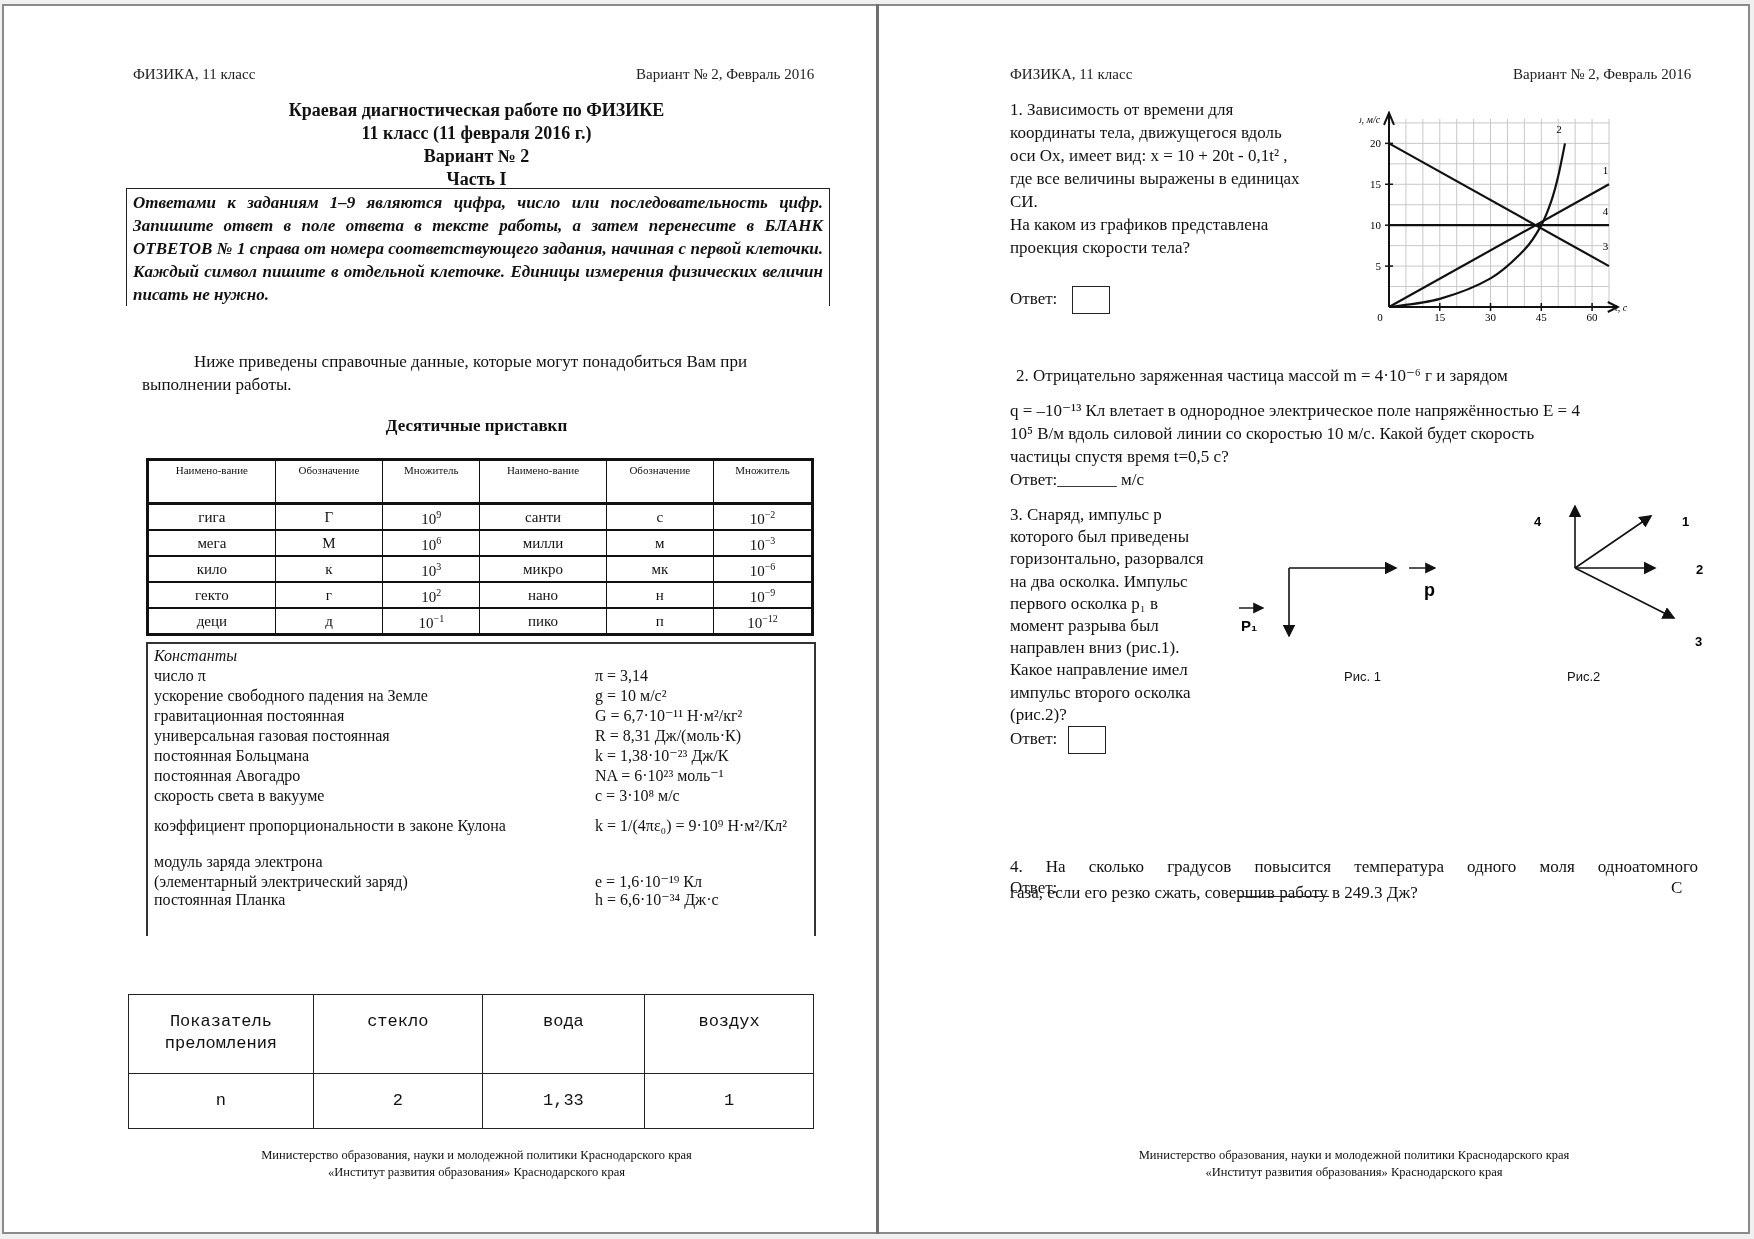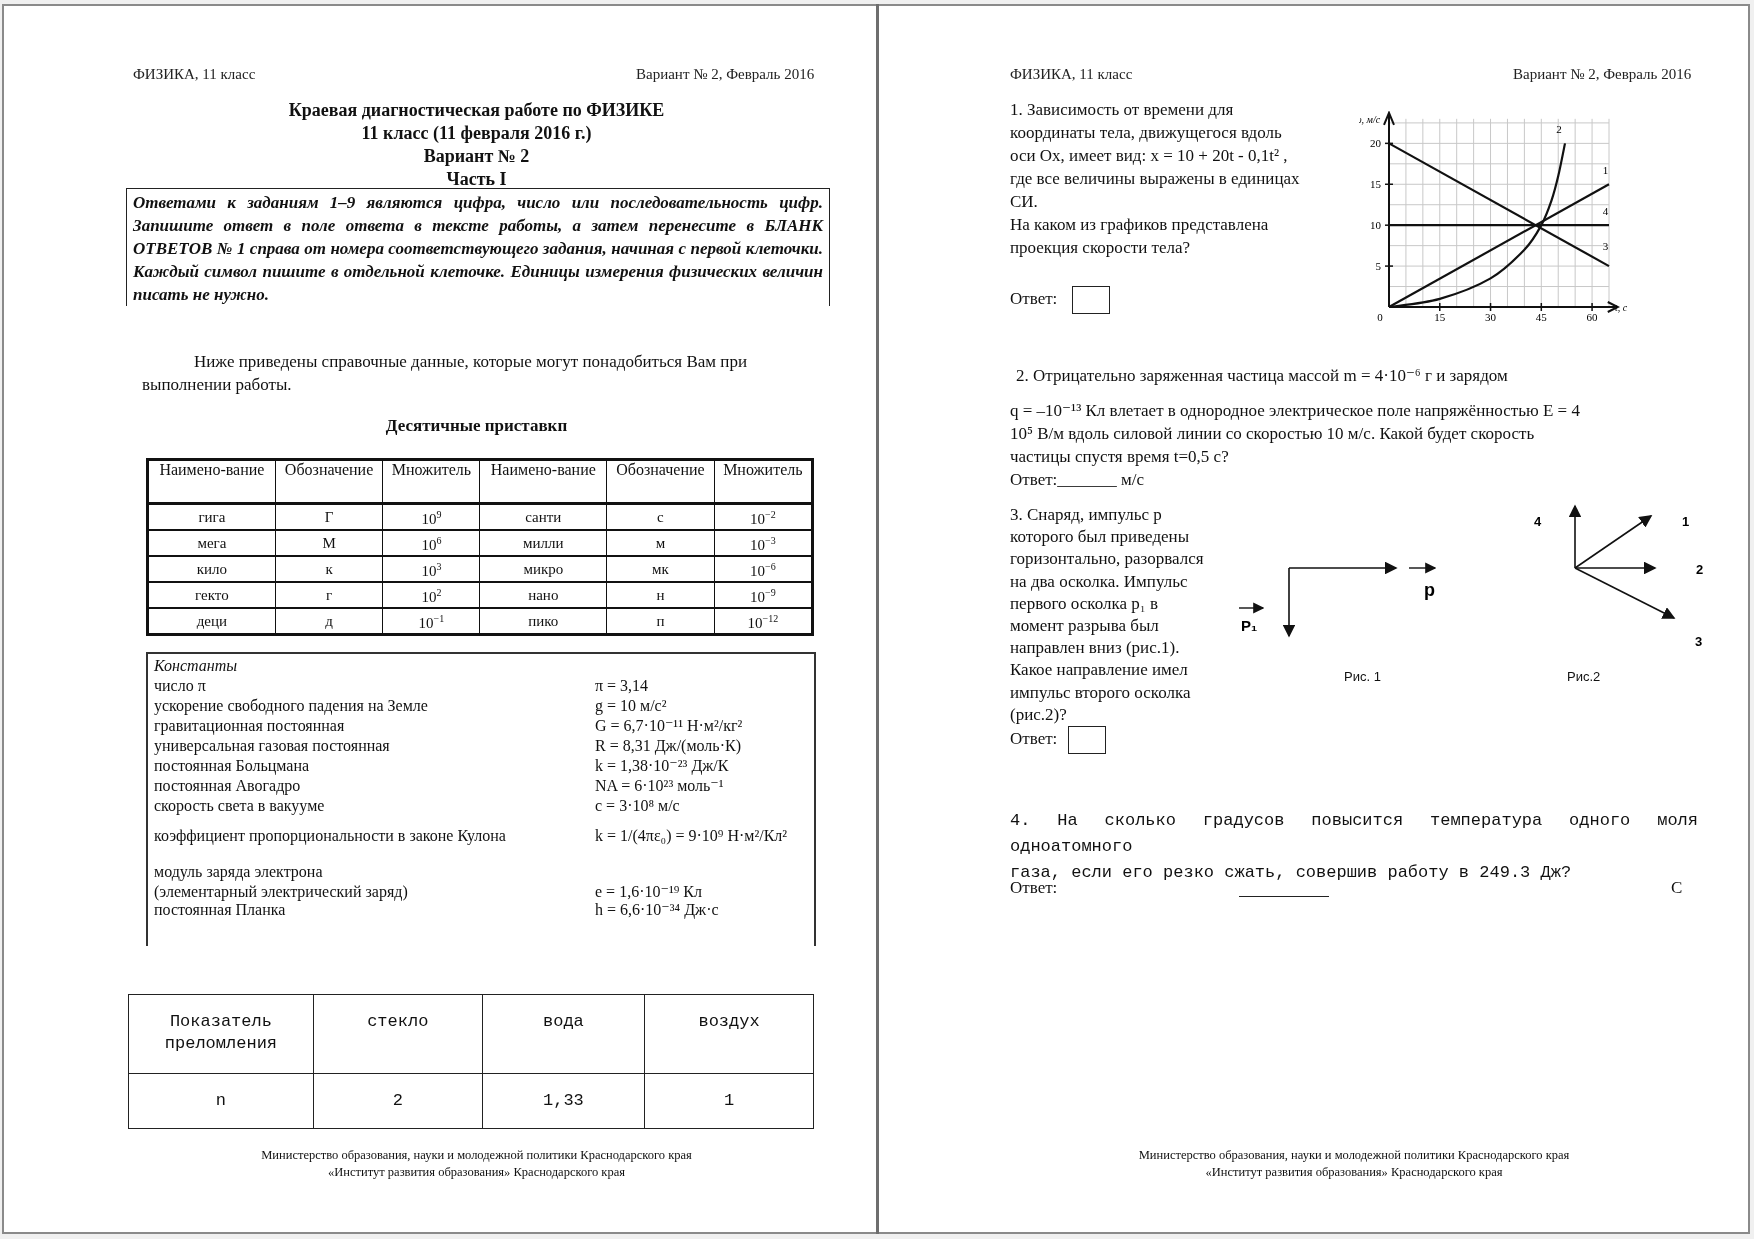--- a/index.html
+++ b/index.html
@@ -11,25 +11,25 @@
   .page-right { left:879px; width:870px; }
   .abs { position:absolute; }
   .hdr { font-size:15px; color:#222; }
   .title { left:120px; width:705px; text-align:center; font-weight:bold; font-size:18px; line-height:23px; }
   .instr { left:122px; top:182px; width:690px; border:1.5px solid #222; border-left:1.5px solid #222; border-bottom:none; padding:2px 6px 0 6px; font-style:italic; font-weight:bold; font-size:17px; line-height:23px; text-align:justify; }
   .para { font-size:17px; line-height:23px; }
   table { border-collapse:collapse; }
   .prefix-table { left:142px; top:452px; width:668px; font-size:15px; }
   .prefix-table td, .prefix-table th { border:1px solid #111; text-align:center; font-weight:normal; padding:0 2px; }
   .prefix-table { border:3px solid #111; }
-  .prefix-table th { font-size:16px; line-height:18px; vertical-align:top; height:41px; }
+  .prefix-table th { font-size:11px; line-height:18px; vertical-align:top; height:41px; }
   .prefix-table tr.hr th { border-bottom:3px solid #111; }
   .prefix-table td { height:23px; line-height:20px; }
   .prefix-table tr.row td { border-top:2px solid #111; }
-  .const-box { left:142px; top:636px; width:666px; height:292px; border-left:2px solid #333; border-right:2px solid #333; border-top:2px solid #333;margin-top:10px; }
+  .const-box { left:142px; top:636px; width:666px; height:292px; border-left:2px solid #333; border-right:2px solid #333; border-top:2px solid #333; }
   .const-row { position:absolute; left:6px; font-size:16px; line-height:20px; white-space:nowrap; }
   .const-val { position:absolute; left:447px; font-size:16px; line-height:20px; white-space:nowrap; font-style:normal; }
   .refr-table { left:124px; top:988px; width:686px; font-size:17px; }
   .refr-table td { border:1px solid #222; text-align:center; vertical-align:top; line-height:22px; padding:16px;font-family:Liberation Mono, monospace; }
   .footer { font-size:12.5px; text-align:center; line-height:17px; }
   .ans-box { display:inline-block; width:36px; height:26px; border:1.5px solid #222; vertical-align:middle; }
   sup { font-size:10px; }
   svg text { font-family:"Liberation Serif","DejaVu Serif",serif; }
   .sans { font-family:"Liberation Sans","DejaVu Sans",sans-serif; }
 </style>
@@ -290,21 +290,21 @@
     <line x1="56" y1="72" x2="132" y2="20" stroke="#111" stroke-width="1.6" marker-end="url(#ah2)"></line>
     <line x1="56" y1="72" x2="136" y2="72" stroke="#111" stroke-width="1.6" marker-end="url(#ah2)"></line>
     <line x1="56" y1="72" x2="155" y2="122" stroke="#111" stroke-width="1.6" marker-end="url(#ah2)"></line>
     <text class="sans" x="163" y="30" font-size="13" font-weight="bold">1</text>
     <text class="sans" x="177" y="78" font-size="13" font-weight="bold">2</text>
     <text class="sans" x="176" y="150" font-size="13" font-weight="bold">3</text>
     <text class="sans" x="15" y="30" font-size="13" font-weight="bold">4</text>
   </svg>
   <div class="abs sans" style="left:688px;top:663px;font-size:13px;">Рис.2</div>
 
-  <div class="abs para" style="left:131px;top:802px;width:688px;text-align:justify;line-height:26px;font-family:Liberation Mono, monospace;">
+  <div class="abs para" style="left:131px;top:848px;width:688px;text-align:justify;line-height:26px;">
     <div style="text-align:justify;text-align-last:justify;">4. На сколько градусов повысится температура одного моля одноатомного</div>
     <div>газа, если его резко сжать, совершив работу в 249.3 Дж?</div>
   </div>
   <div class="abs para" style="left:131px;top:870px;">Ответ:</div>
   <div class="abs" style="left:360px;top:890px;width:90px;border-bottom:1.2px solid #222;"></div>
   <div class="abs para" style="left:792px;top:870px;">С</div>
 
   <div class="abs footer" style="left:120px;top:1141px;width:710px;">
     <div>Министерство образования, науки и молодежной политики Краснодарского края</div>
     <div>«Институт развития образования» Краснодарского края</div>

